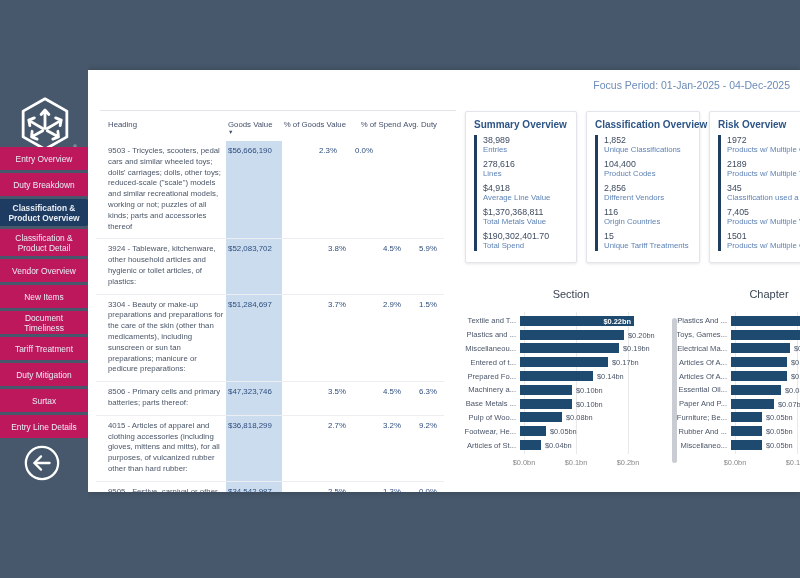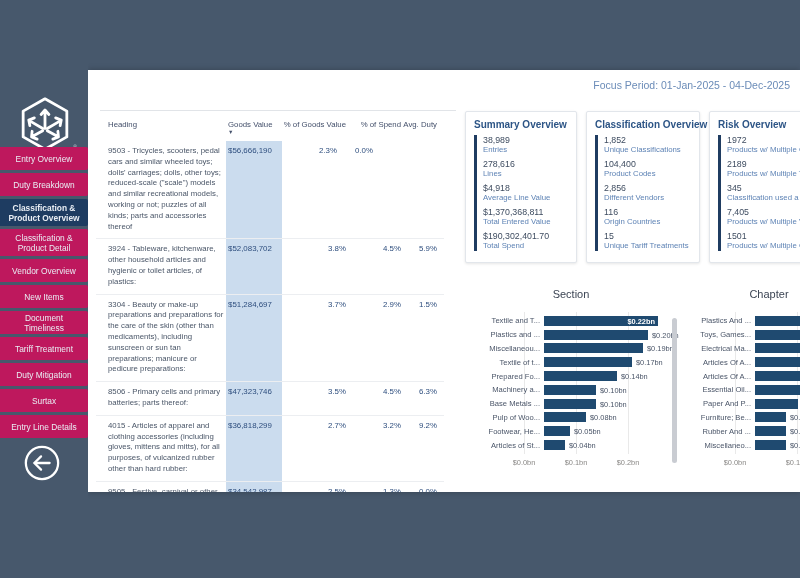--- a/index.html
+++ b/index.html
@@ -53,21 +53,21 @@
   .kpi-value { font-size:8.8px; color:#3E4C60; line-height:10px; white-space:nowrap; }
   .kpi-label { font-size:7.8px; color:#5E83B5; line-height:9.5px; white-space:nowrap; }
 
   
   .chart { position:absolute; top:218px; height:200px; }
   .chart-section { left:375px; width:216px; }
   .chart-chapter { left:586px; width:190px; }
   .ctitle { text-align:center; font-size:11px; color:#3C4554; margin-bottom:14px; }
   .cplot { position:relative; height:138px; }
   .cgrid { position:absolute; top:-2px; bottom:-2px; width:1px; background:#E9E9E9; }
-  .crow { position:relative; display:flex; align-items:center; height:13.8px;margin-left:24px; }
+  .crow { position:relative; display:flex; align-items:center; height:13.8px; }
   .clabel { font-size:7.6px; color:#4A5568; text-align:right; white-space:nowrap; overflow:hidden;
             flex:none; padding-right:4px; }
   .carea { position:relative; flex:1; height:10px;text-align:right; }
   .cbar { position:absolute; left:0; top:0; height:10px; background:#1F4A70; cursor:pointer; }
   .cval { position:absolute; top:1px; font-size:7.4px; color:#4A5568; white-space:nowrap; }
   .cval-in { position:absolute; right:3px; top:1px; font-size:7.4px; font-weight:bold; color:#FFFFFF; white-space:nowrap; }
   .caxis { position:relative; height:12px; margin-top:6px; }
   .ctick { position:absolute; top:0; transform:translateX(-50%); font-size:7.4px; color:#8A8886; white-space:nowrap; }
   .vscroll { position:absolute; left:584px; top:248px; width:5px; height:145px; background:#C9CCD2;
              border-radius:3px; cursor:pointer; }
@@ -208,21 +208,21 @@
       <div class="kpi">
           <div class="kpi-value">278,616</div>
           <div class="kpi-label">Lines</div>
         </div>
       <div class="kpi">
           <div class="kpi-value">$4,918</div>
           <div class="kpi-label">Average Line Value</div>
         </div>
       <div class="kpi">
           <div class="kpi-value">$1,370,368,811</div>
-          <div class="kpi-label">Total Entered Value</div>
+          <div class="kpi-label">Total Metals Value</div>
         </div>
       <div class="kpi">
           <div class="kpi-value">$190,302,401.70</div>
           <div class="kpi-label">Total Spend</div>
         </div>
     </div>
   </div>
 
   <div class="card card2">
     <div class="card-title">Classification Overview</div>
@@ -298,21 +298,21 @@
           </div>
         </div>
         <div class="crow">
           <span class="clabel" style="width: 57px;">Miscellaneou...</span>
           <div class="carea">
             <div class="cbar" style="width: 99px;"></div>
             <span class="cval" style="left: 103px;">$0.19bn</span>
           </div>
         </div>
         <div class="crow">
-          <span class="clabel" style="width: 57px;">Textile of t...</span>
+          <span class="clabel" style="width: 57px;">Entered of t...</span>
           <div class="carea">
             <div class="cbar" style="width: 88px;"></div>
             <span class="cval" style="left: 92px;">$0.17bn</span>
           </div>
         </div>
         <div class="crow">
           <span class="clabel" style="width: 57px;">Prepared Fo...</span>
           <div class="carea">
             <div class="cbar" style="width: 73px;"></div>
             <span class="cval" style="left: 77px;">$0.14bn</span>

